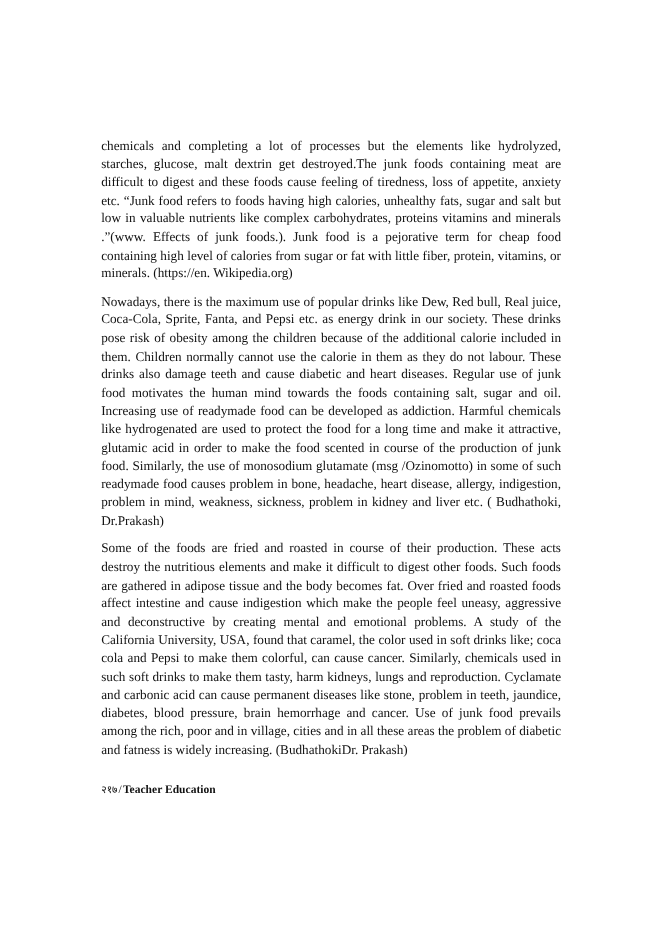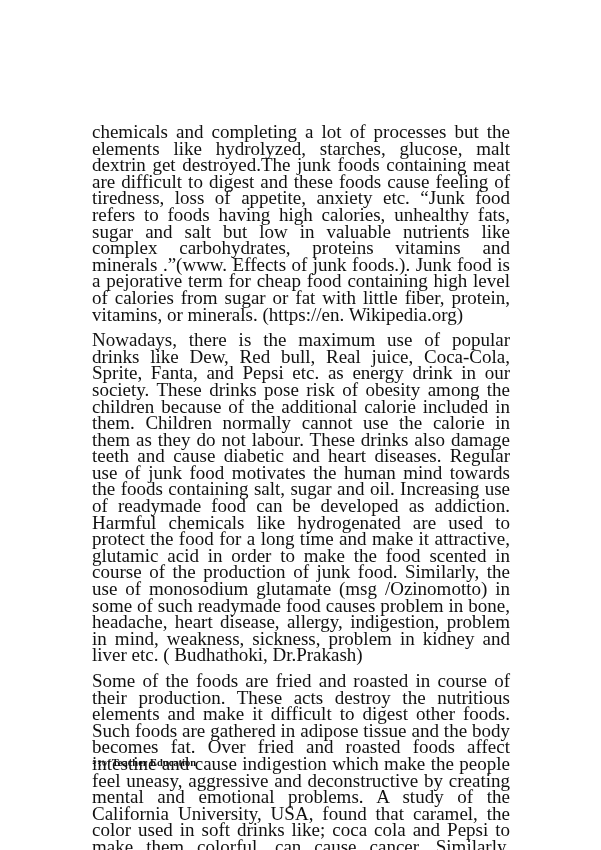--- a/index.html
+++ b/index.html
@@ -16,29 +16,29 @@
       color: #111111;
     }
     .page {
       position: absolute;
       left: 92px;
       top: 124px;
       width: 418px;
     }
     .para {
       margin: 0 0 9px 0;
-      font-size: 19px;
+      font-size: 12px;
       line-height: 16.6px;
       text-align: justify;
       word-spacing: 0px;
     }
     .footer {
       position: absolute;
       left: 92px;
-      top: 756px;
+      top: 712px;
       font-size: 10.5px;
       line-height: 14px;
       white-space: nowrap;
     }
     .footer .pgnum {
       font-family: "DejaVu Sans", sans-serif;
       font-size: 9.5px;
       font-weight: normal;
     }
     .footer .sep {

